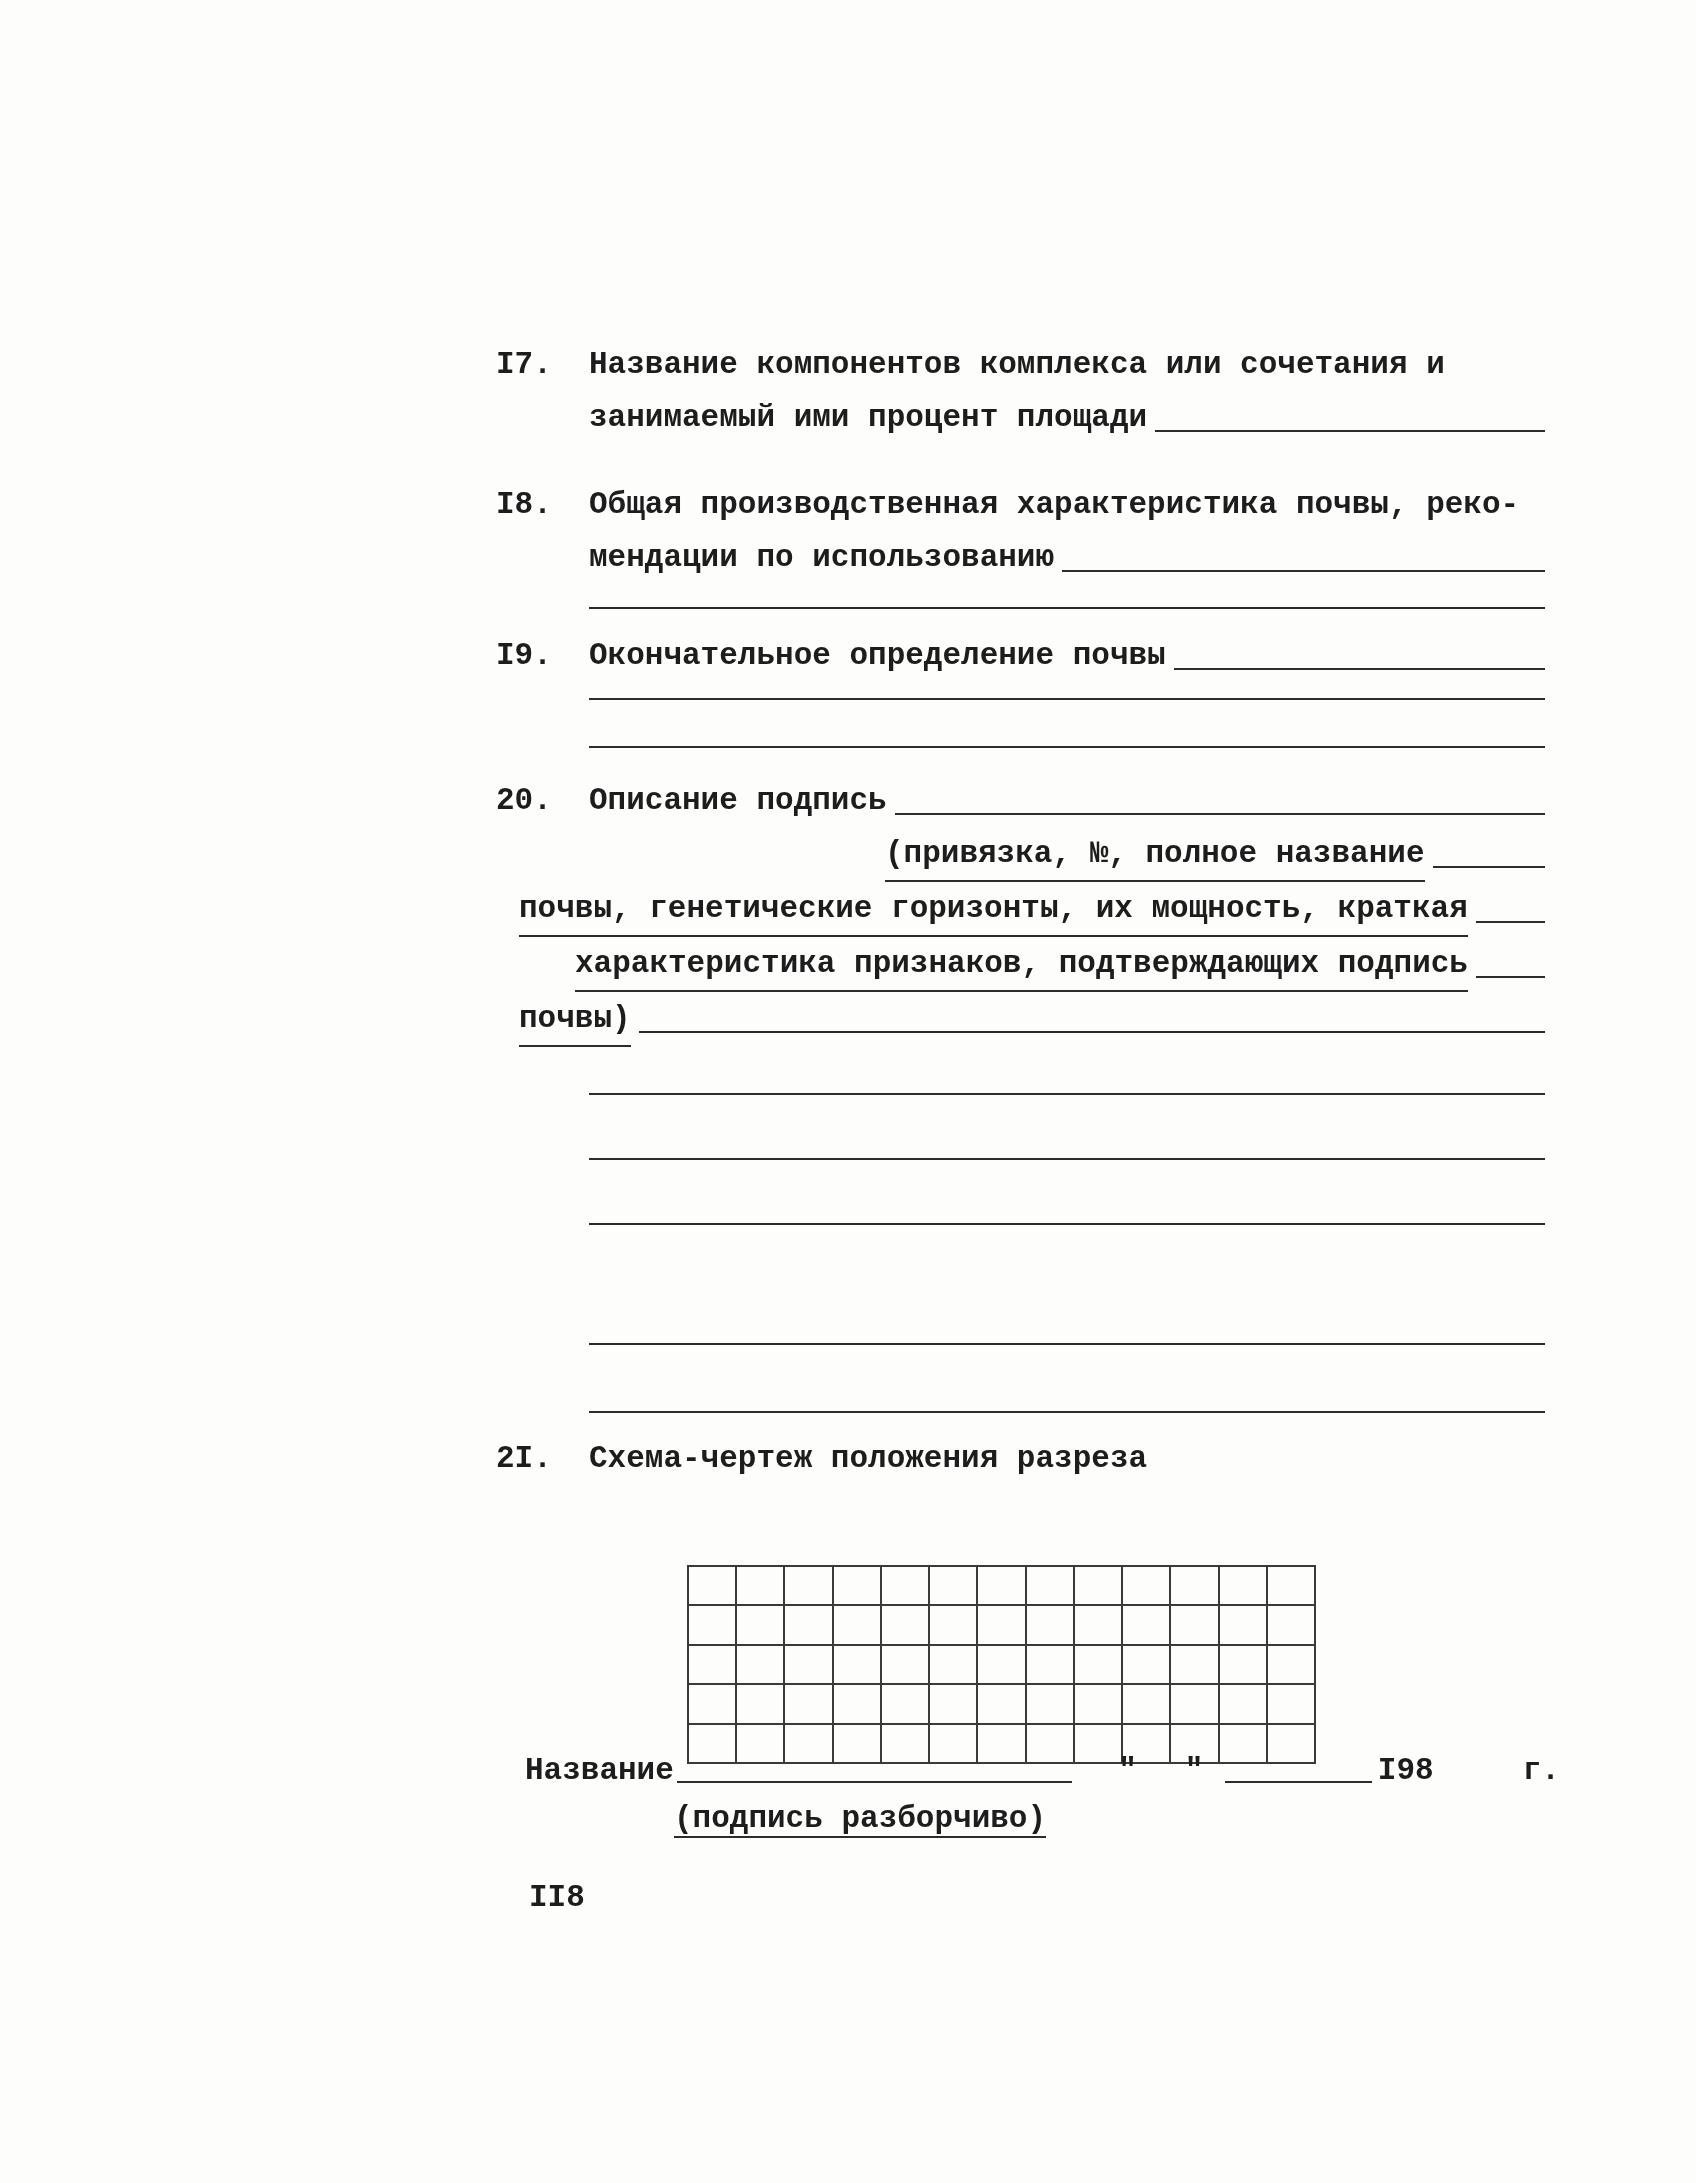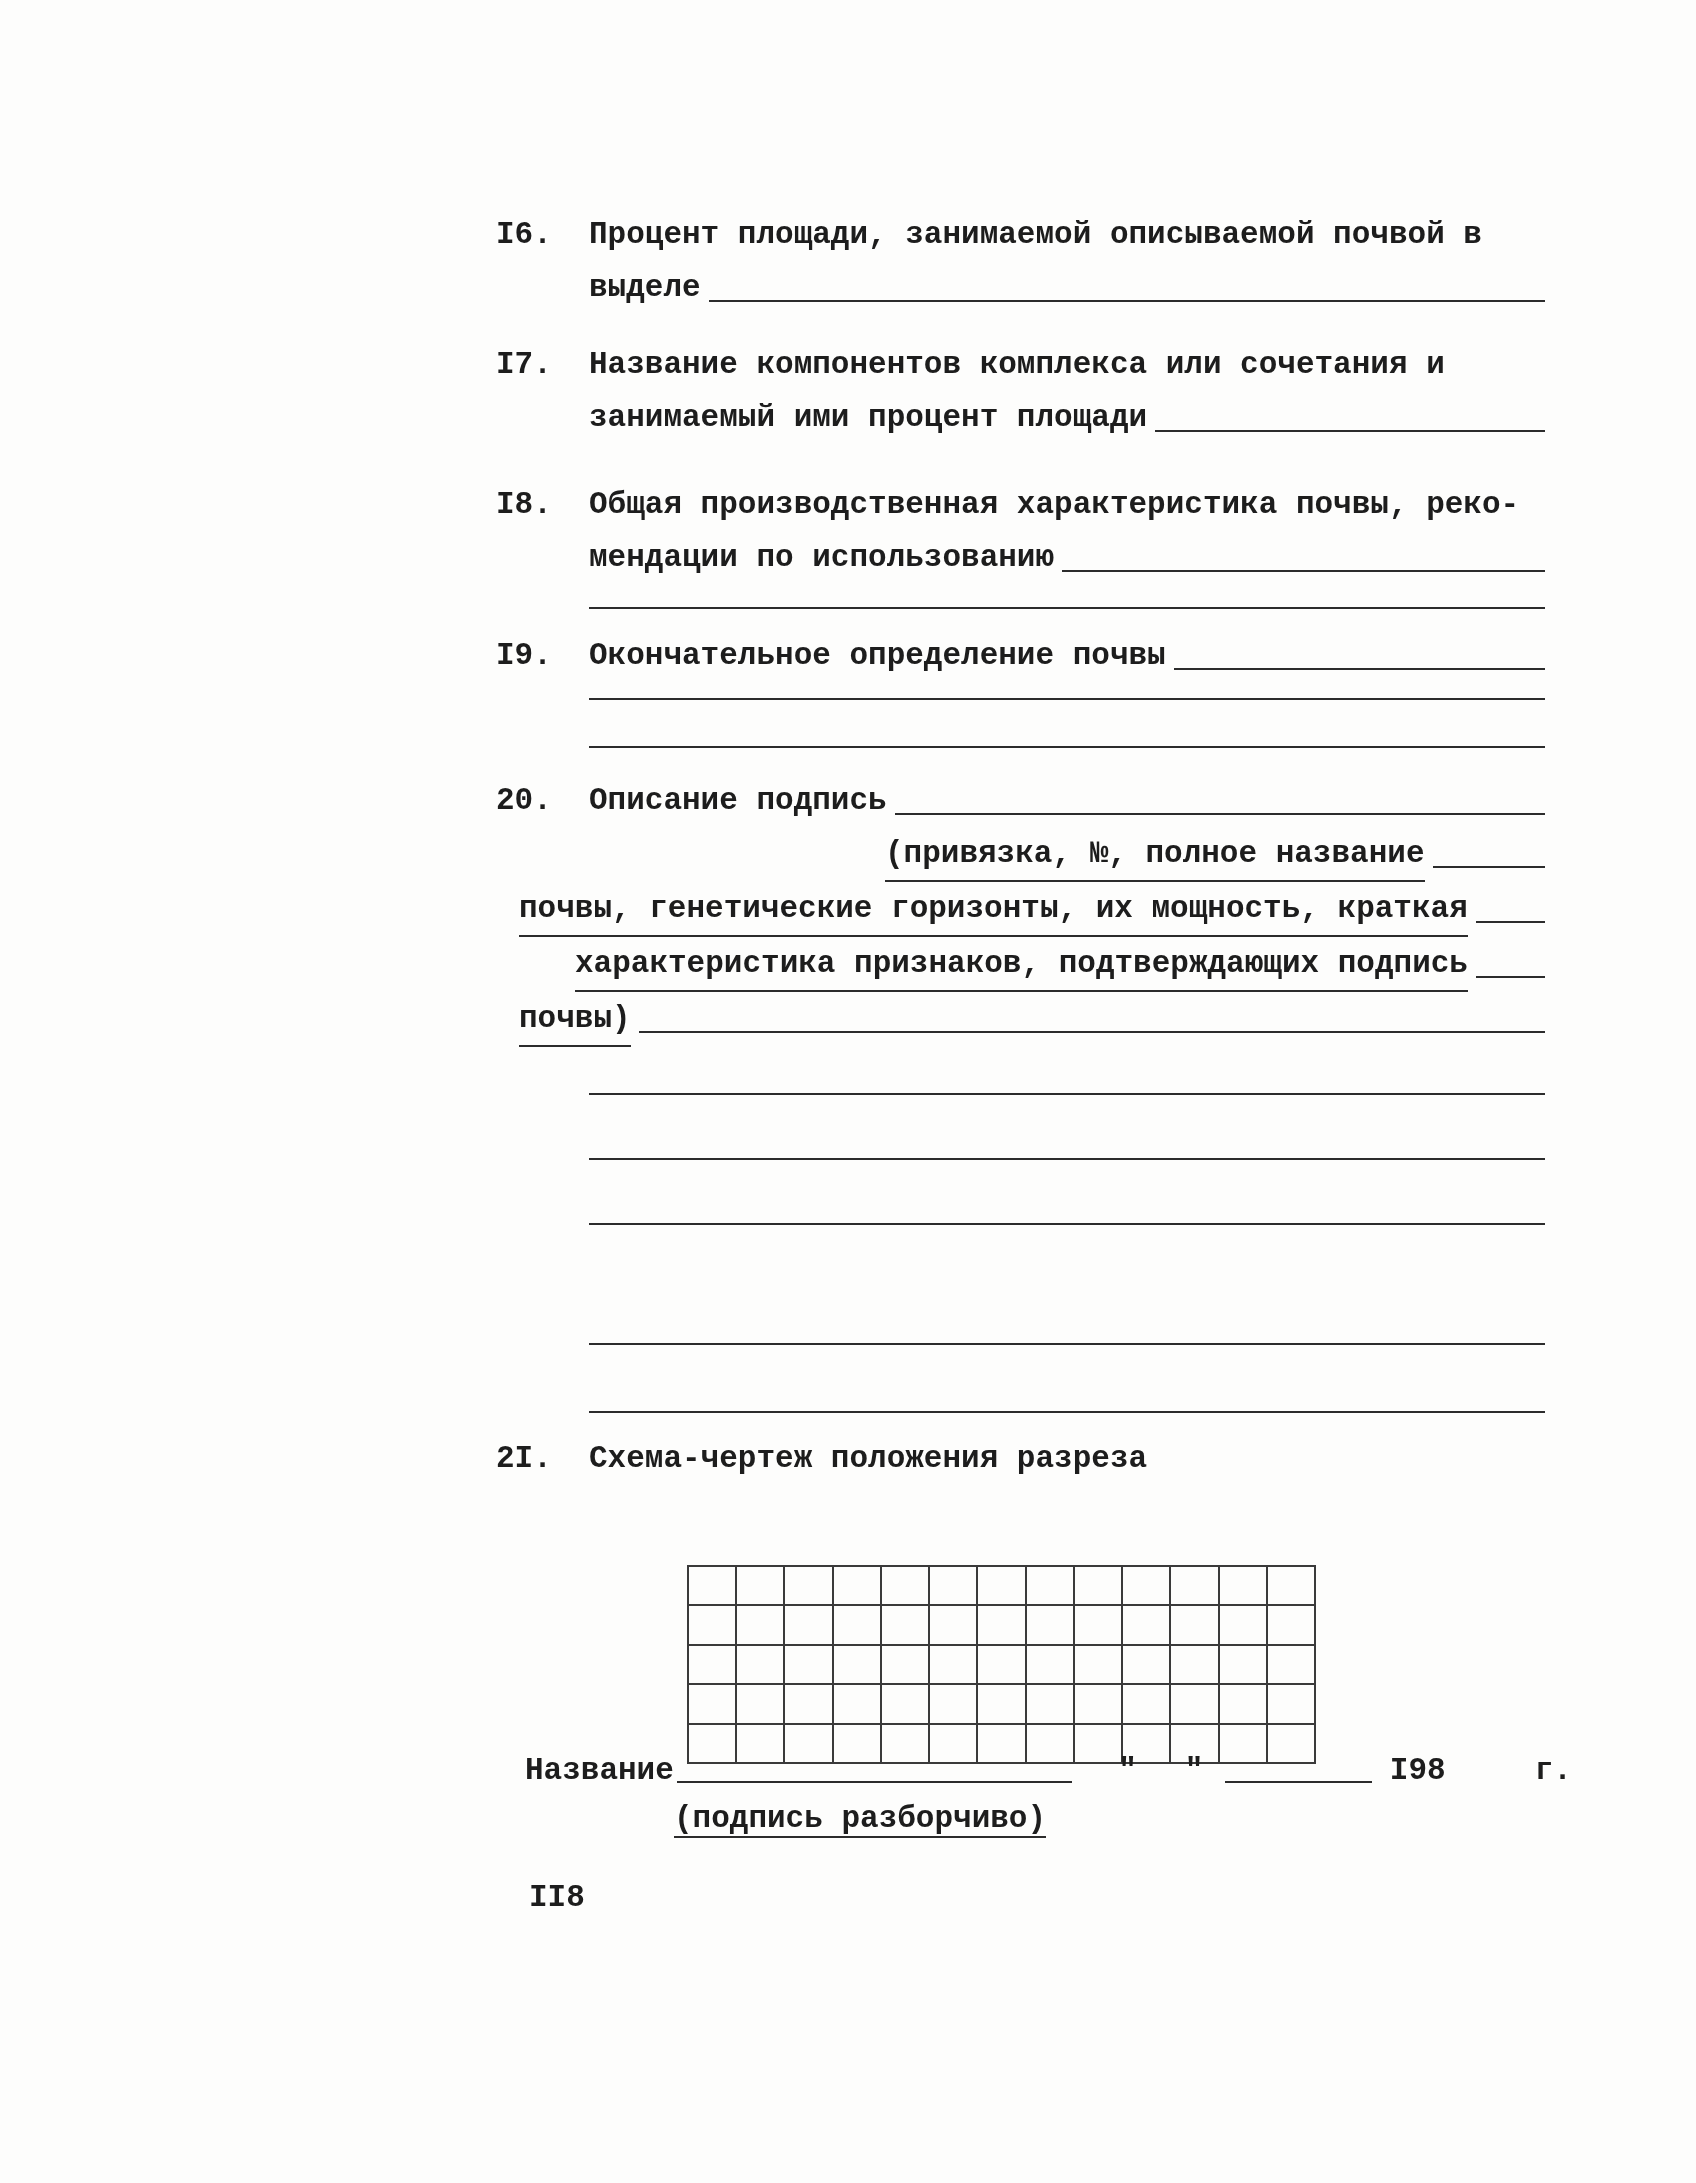--- a/index.html
+++ b/index.html
@@ -83,30 +83,20 @@
     left: 529px;
     top: 1871px;
     line-height: 53px;
   }
 </style>
 </head>
 <body>
 
 <div class="page">
 
-  <section class="item" style="top:208px">
-    <div class="line">
-      <span class="num">I6.</span>
-      <span class="txt">Процент площади, занимаемой описываемой почвой в</span>
-    </div>
-    <div class="line indent">
-      <span class="txt">выделе</span>
-      <span class="fill"></span>
-    </div>
-  </section>
 
   <section class="item" style="top:338px">
     <div class="line">
       <span class="num">I7.</span>
       <span class="txt">Название компонентов комплекса или сочетания и</span>
     </div>
     <div class="line indent">
       <span class="txt">занимаемый ими процент площади</span>
       <span class="fill"></span>
     </div>
@@ -237,21 +227,21 @@
       <div class="cell"></div>
       <div class="cell"></div>
     </div>
 
   <div class="sigrow">
     <span>Название</span>
     <span class="sfill" style="width:395px; margin-left:3.3px"></span>
     <span style="margin-left:46px">"</span>
     <span style="margin-left:48px">"</span>
     <span class="sfill" style="width:147px; margin-left:21.5px"></span>
-    <span style="margin-left:18px">I98</span>
+    <span style="margin-left:6px">I98</span>
     <span style="margin-left:89px">г.</span>
   </div>
 
   <div class="sigcap">
     <span class="u">(подпись разборчиво)</span>
   </div>
 
   <div class="pageno">II8</div>
 
 </div>

